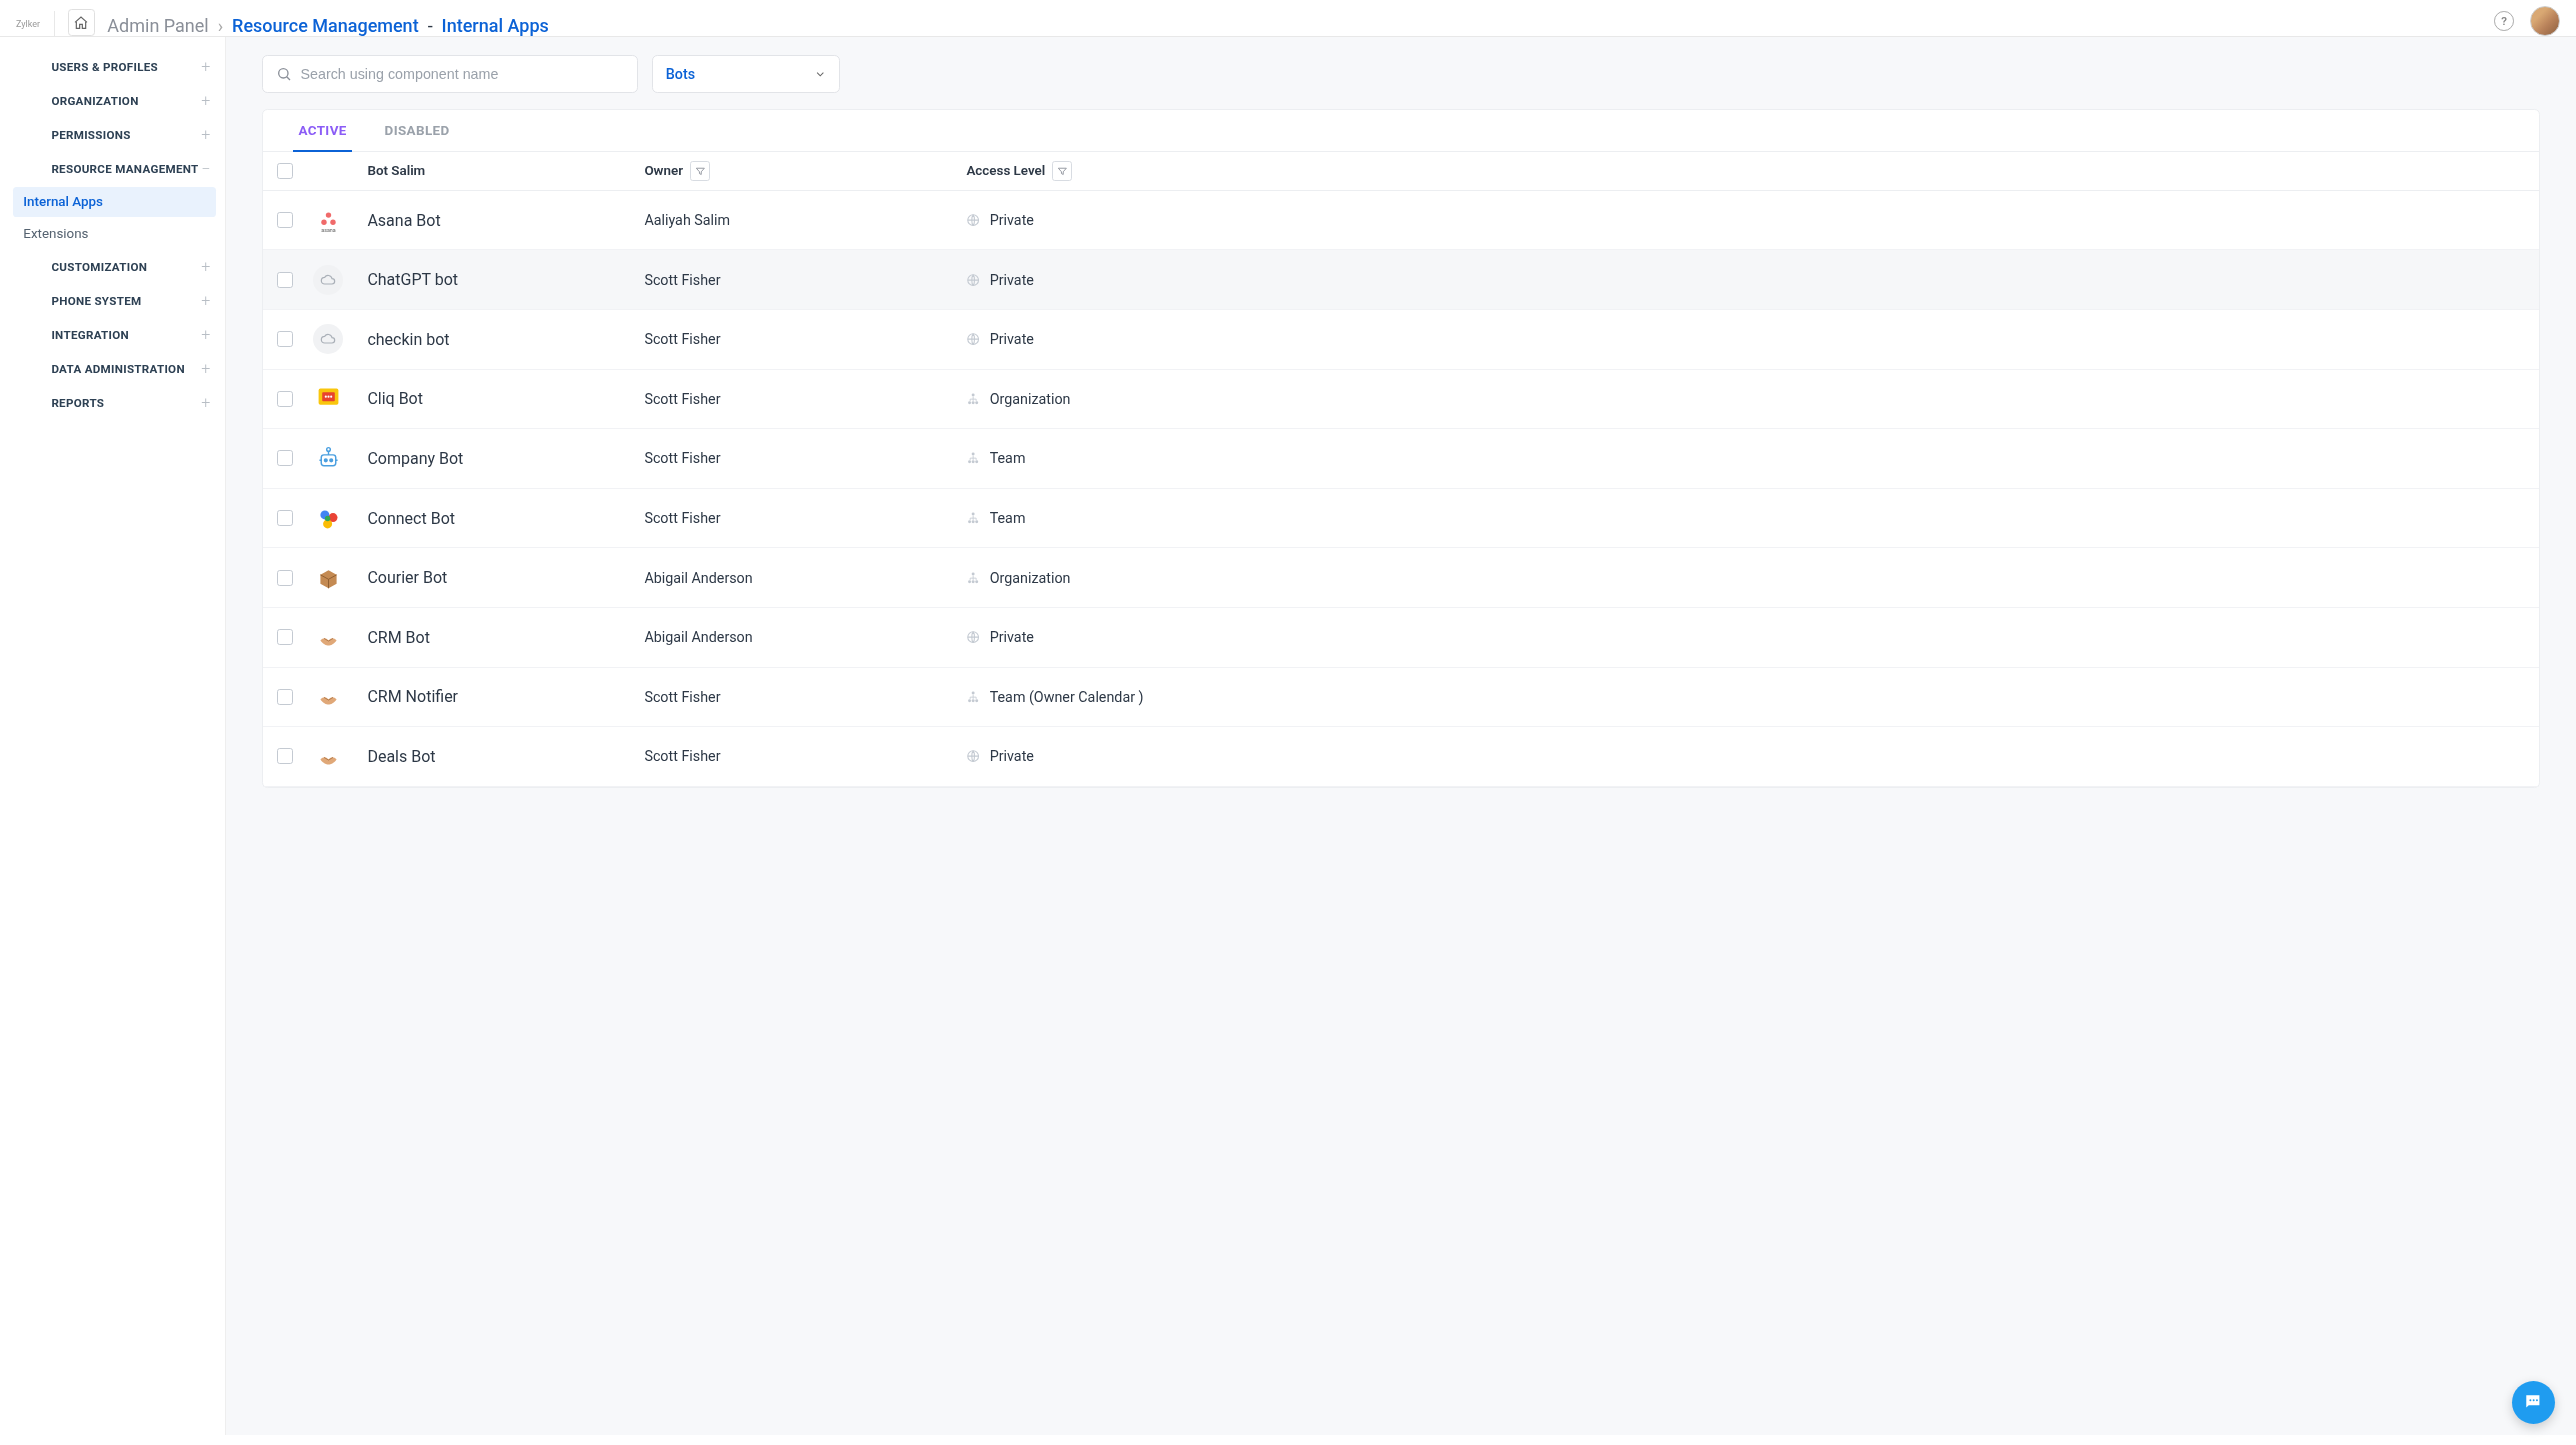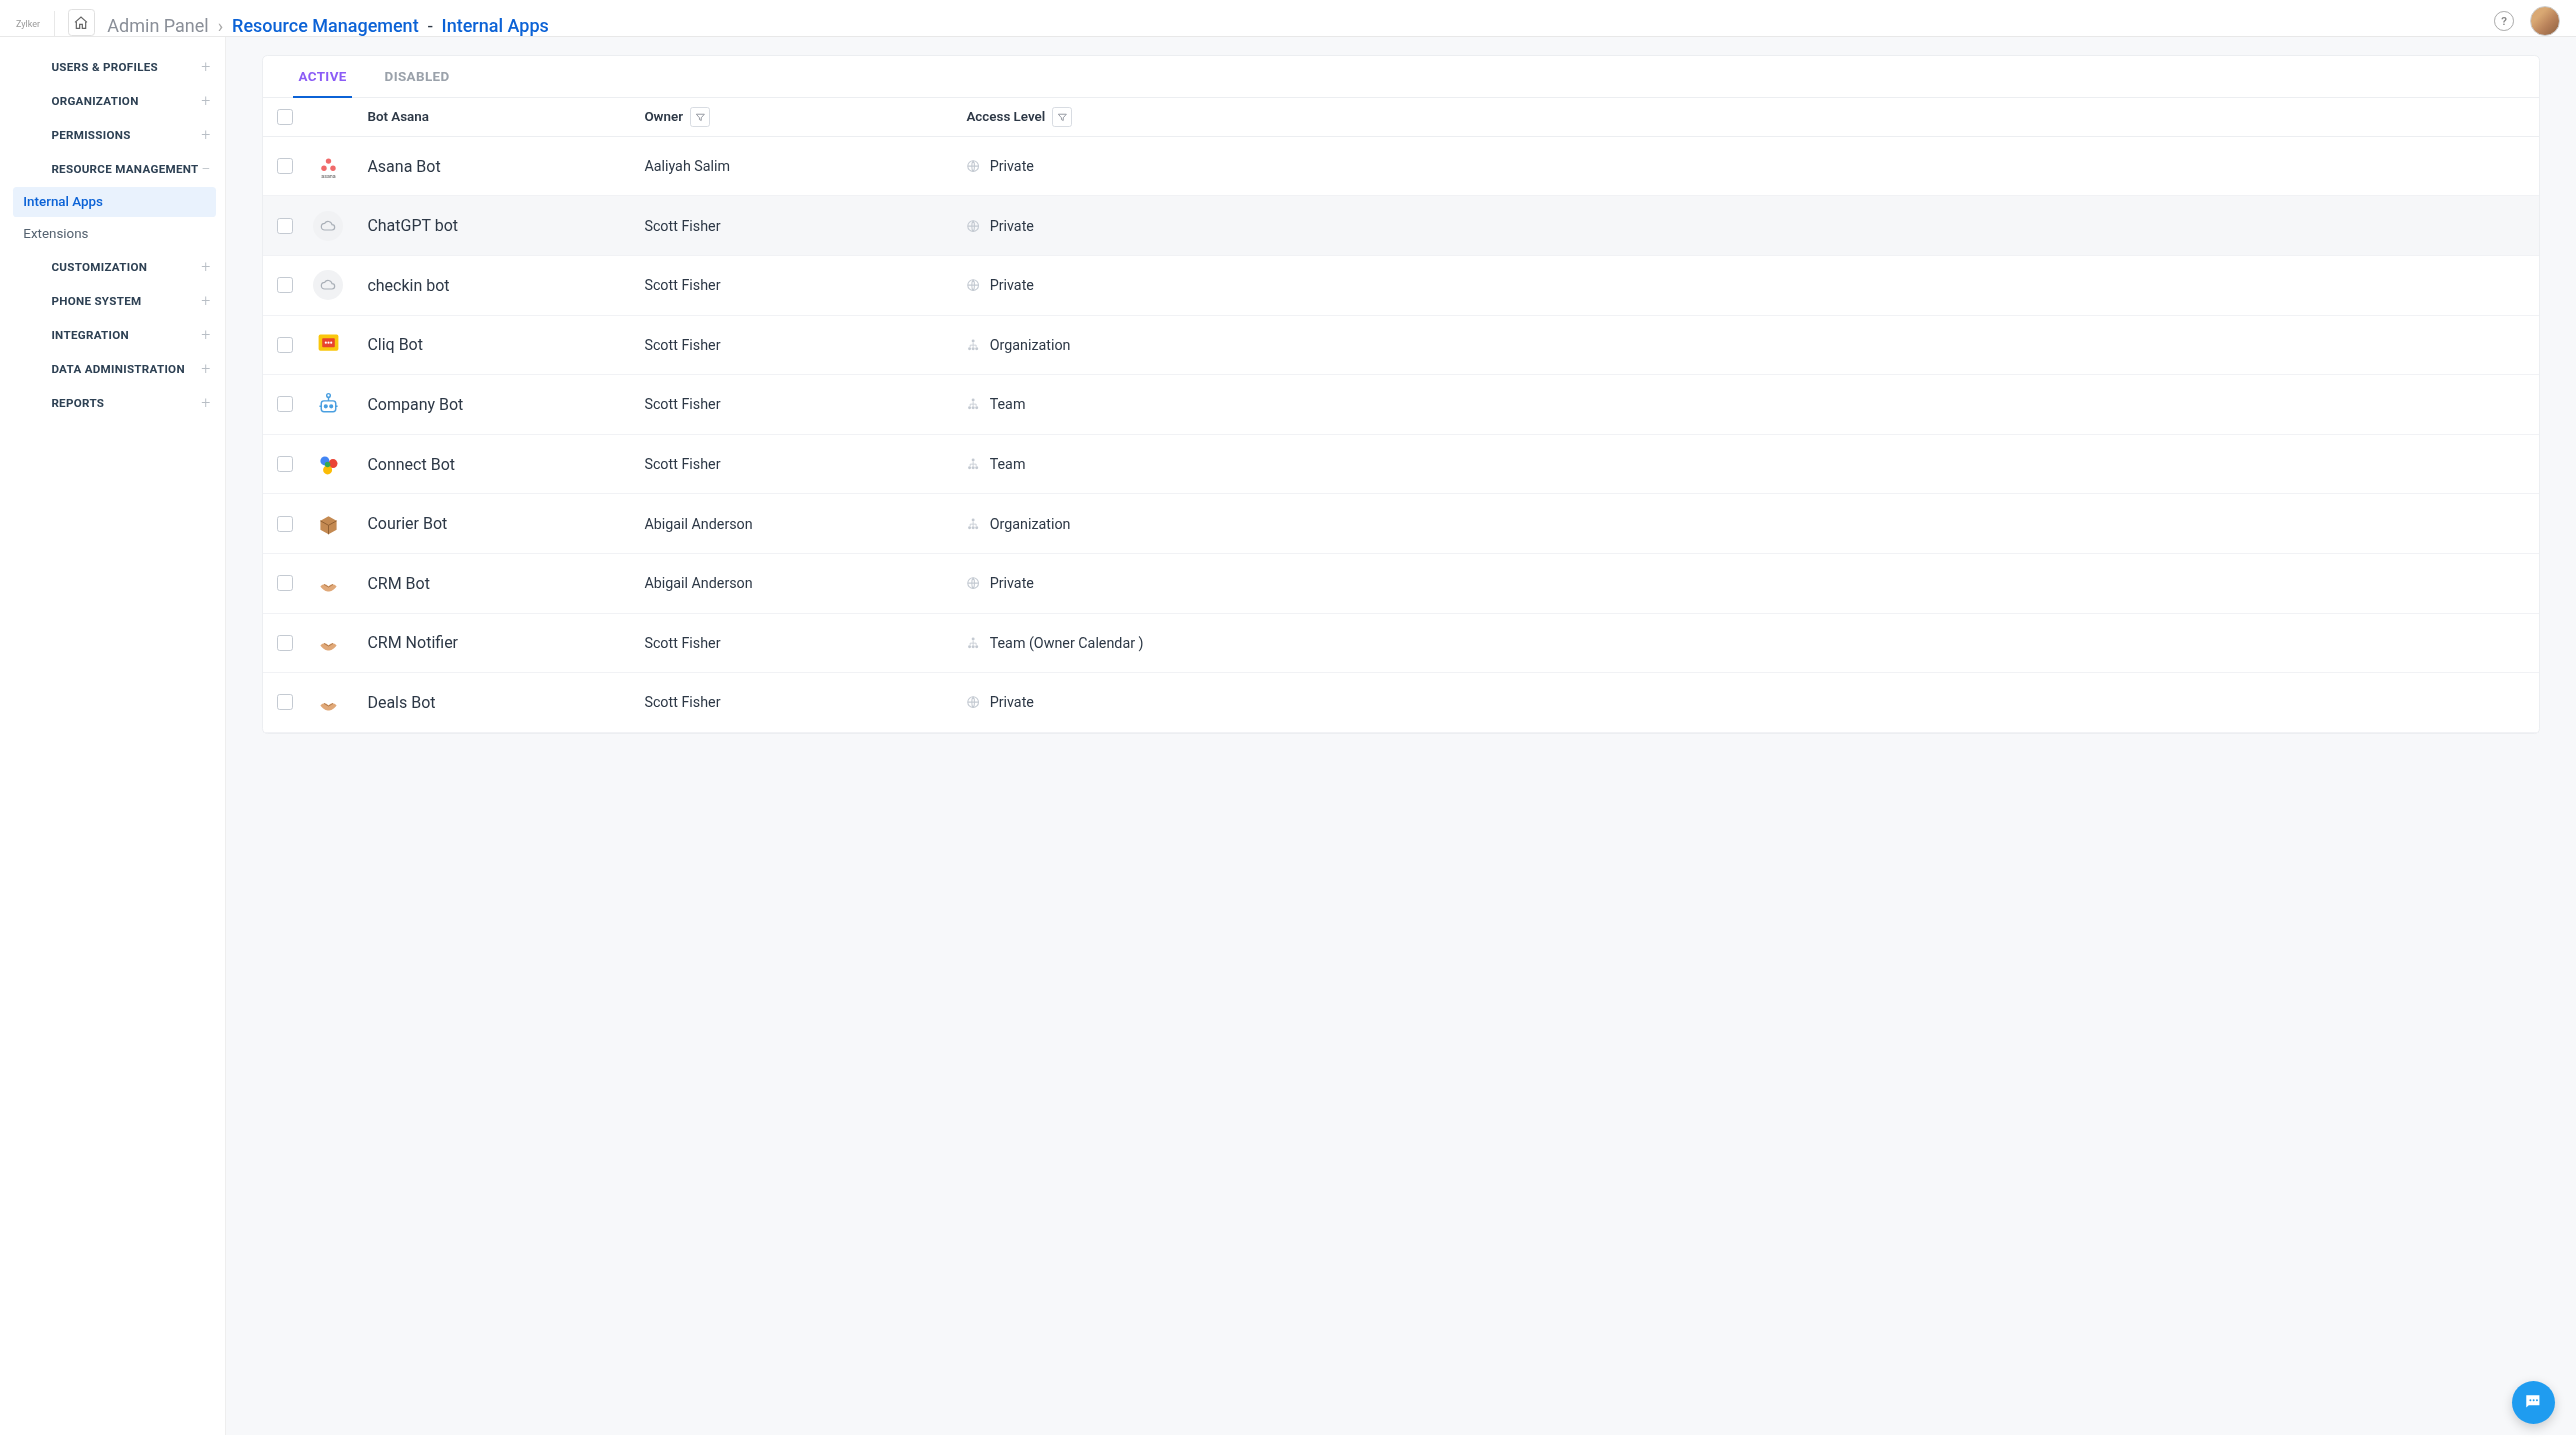--- a/index.html
+++ b/index.html
@@ -341,33 +341,52 @@
         <span>DATA ADMINISTRATION</span>
         <span class="section-icon">+</span>
       </div>
       <div class="side-section">
         <span>REPORTS</span>
         <span class="section-icon">+</span>
       </div>
     </div>
 
   <div class="content">
+    <div class="controls">
+      <div class="search-wrap">
+        <span>
+          <svg width="16" height="16" viewBox="0 0 24 24" fill="none" stroke="#8a8f98" stroke-width="2">
+              <circle cx="11" cy="11" r="7"></circle>
+              <path d="M21 21l-5-5"></path>
+            </svg>
+        </span>
+        <input type="text" placeholder="Search using component name" style="">
+      </div>
+      <div class="dropdown">
+        <span class="dd-label">Bots</span>
+        <span class="chev">
+          <svg width="12.5" height="12.5" viewBox="0 0 24 24" fill="none" stroke="currentColor" stroke-width="2">
+              <path d="M6 9l6 6 6-6"></path>
+            </svg>
+        </span>
+      </div>
+    </div>
 
     <div class="panel">
       <div class="tabs" id="tabs">
           <div class="tab active">ACTIVE</div>
           <div class="tab">DISABLED</div>
         </div>
 
       <div class="thead">
         <div style="display:flex;align-items:center;">
           <div class="cb"></div>
         </div>
         <div></div>
-        <div class="th">Bot Asana</div>
+        <div class="th">Bot Salim</div>
         <div class="th">
           <span>Owner</span>
           <span class="filter-btn">
             <span>
               <svg width="10.7" height="10.7" viewBox="0 0 24 24" fill="none" stroke="currentColor" stroke-width="2">
                   <path d="M3 5h18l-7 8v6l-4-2v-4z"></path>
                 </svg>
             </span>
           </span>
         </div>

